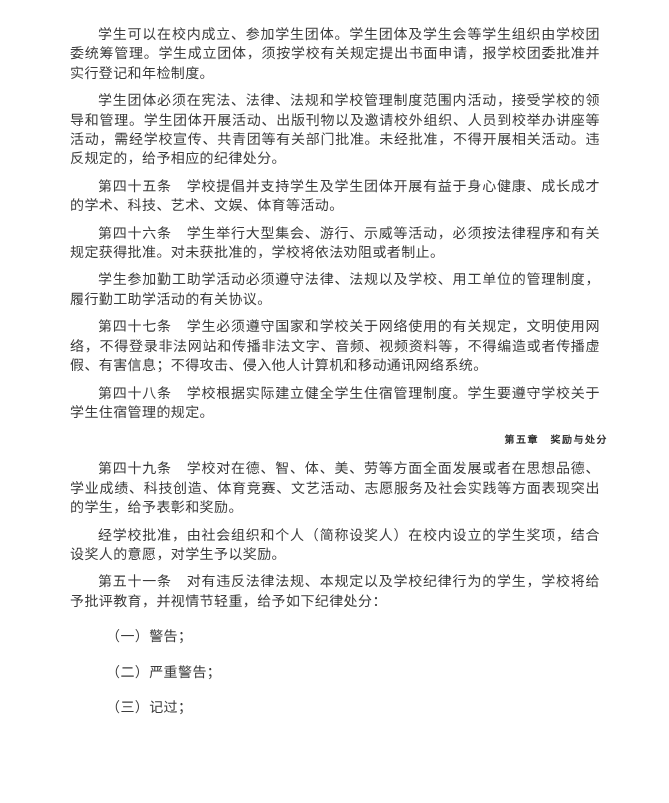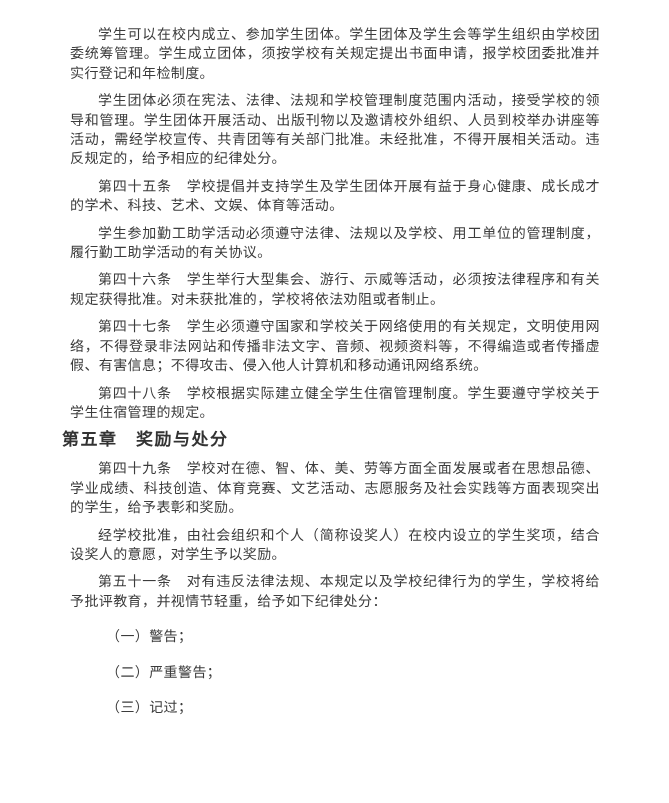--- a/index.html
+++ b/index.html
@@ -31,37 +31,37 @@
     letter-spacing: 0.4px;
     word-break: break-all;
   }
   .list-item {
     margin: 16px;
     text-indent: 2em;
     letter-spacing: 0.4px;
   }
   .chapter-heading {
     margin: 8px 0 9px 0;
-    font-size: 17px;
+    font-size: 10px;
     font-weight: bold;
-    text-align: left;
+    text-align: right;
     letter-spacing: 1.5px;
     line-height: 20px;
     color: #333333;
   }
 </style>
 </head>
 <body>
 
 <div class="page">
   <p class="para">学生可以在校内成立、参加学生团体。学生团体及学生会等学生组织由学校团委统筹管理。学生成立团体，须按学校有关规定提出书面申请，报学校团委批准并实行登记和年检制度。</p>
   <p class="para">学生团体必须在宪法、法律、法规和学校管理制度范围内活动，接受学校的领导和管理。学生团体开展活动、出版刊物以及邀请校外组织、人员到校举办讲座等活动，需经学校宣传、共青团等有关部门批准。未经批准，不得开展相关活动。违反规定的，给予相应的纪律处分。</p>
   <p class="para">第四十五条　学校提倡并支持学生及学生团体开展有益于身心健康、成长成才的学术、科技、艺术、文娱、体育等活动。</p>
+  <p class="para">第四十六条　学生举行大型集会、游行、示威等活动，必须按法律程序和有关规定获得批准。对未获批准的，学校将依法劝阻或者制止。</p>
   <p class="para">学生参加勤工助学活动必须遵守法律、法规以及学校、用工单位的管理制度，履行勤工助学活动的有关协议。</p>
-  <p class="para">第四十六条　学生举行大型集会、游行、示威等活动，必须按法律程序和有关规定获得批准。对未获批准的，学校将依法劝阻或者制止。</p>
   <p class="para">第四十七条　学生必须遵守国家和学校关于网络使用的有关规定，文明使用网络，不得登录非法网站和传播非法文字、音频、视频资料等，不得编造或者传播虚假、有害信息；不得攻击、侵入他人计算机和移动通讯网络系统。</p>
   <p class="para">第四十八条　学校根据实际建立健全学生住宿管理制度。学生要遵守学校关于学生住宿管理的规定。</p>
   <h2 class="chapter-heading">第五章　奖励与处分</h2>
   <p class="para">第四十九条　学校对在德、智、体、美、劳等方面全面发展或者在思想品德、学业成绩、科技创造、体育竞赛、文艺活动、志愿服务及社会实践等方面表现突出的学生，给予表彰和奖励。</p>
   <p class="para">经学校批准，由社会组织和个人（简称设奖人）在校内设立的学生奖项，结合设奖人的意愿，对学生予以奖励。</p>
   <p class="para">第五十一条　对有违反法律法规、本规定以及学校纪律行为的学生，学校将给予批评教育，并视情节轻重，给予如下纪律处分：</p>
   <p class="list-item">（一）警告；</p>
   <p class="list-item">（二）严重警告；</p>
   <p class="list-item">（三）记过；</p>
 </div>

